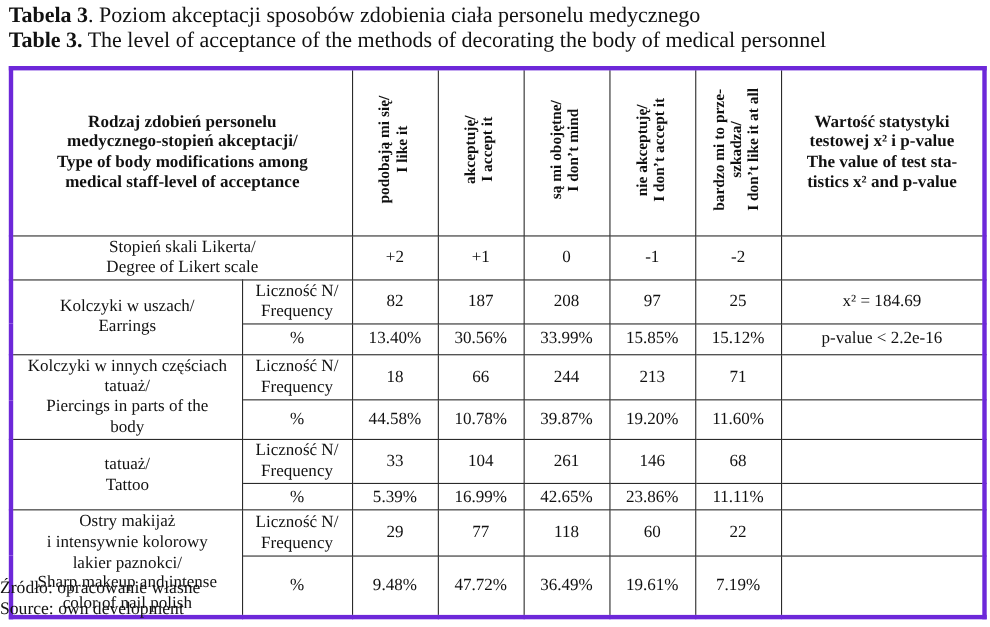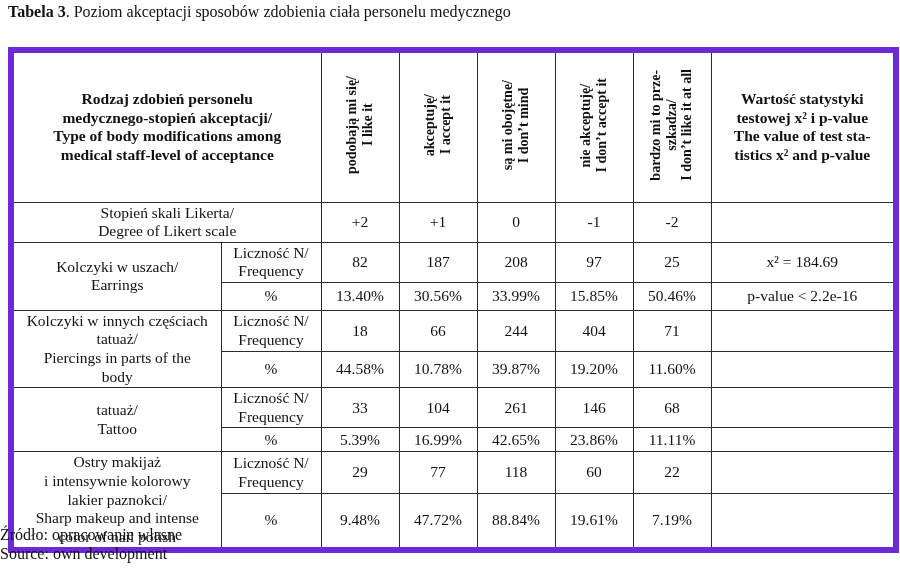--- a/index.html
+++ b/index.html
@@ -4,28 +4,28 @@
 <style>
   html, body { margin: 0; padding: 0; }
   body {
     width: 900px; height: 570px;
     background: #ffffff;
     color: #111111;
     font-family: "Liberation Serif", serif;
   }
   .page { position: relative; width: 900px; height: 570px; overflow: hidden; }
 
-  .title-block { position: absolute; left: 8px; top: 3px; font-size: 16px; line-height: 1.17; }
+  .title-block { position: absolute; left: 8px; top: 3px; font-size: 20px; line-height: 1.17; }
   .title-line { white-space: nowrap; }
   .b { font-weight: bold; }
 
   table.main {
-    position: absolute; left: 8px; top: 47px;
+    position: absolute; left: 8px; top: 60px;
     border-collapse: collapse; table-layout: fixed;
-    border: 6px solid #6d28d9;
+    border: 4px solid #6d28d9;
   }
   table.main td {
     border: 1px solid #2b2b2b;
     text-align: center; vertical-align: middle;
     padding: 1px 3px;
     font-size: 15.5px; line-height: 1.2;
     overflow: hidden;
     box-sizing: border-box;
   }
   .pre { white-space: pre-line; }
@@ -59,20 +59,21 @@
   tr.rh-r3n td { height: 35px; }
   tr.rh-r3p td { height: 55px; }
 </style>
 </head>
 <body>
 
 <div class="page">
 
   <div class="title-block">
     <div class="title-line"><span class="b">Tabela 3</span><span>. Poziom akceptacji sposobów zdobienia ciała personelu medycznego</span></div>
+    <div class="title-line"><span class="b">Table 3.</span><span> The level of acceptance of the methods of decorating the body of medical personnel</span></div>
   </div>
 
   <table class="main">
     <colgroup>
       <col style="width:210px">
         <col style="width:100px">
       <col style="width:78px">
         <col style="width:78px">
         <col style="width:78px">
         <col style="width:78px">
@@ -125,35 +126,35 @@
       <td>97</td>
       <td>25</td>
       <td><span class="stat-x">x²</span> <span>= 184.69</span></td>
     </tr>
     <tr class="rh-r0p">
       <td>%</td>
       <td>13.40%</td>
       <td>30.56%</td>
       <td>33.99%</td>
       <td>15.85%</td>
-      <td>50.46%</td>
+      <td>15.12%</td>
       <td>p-value &lt; 2.2e-16</td>
     </tr>
 
     <tr class="rh-r1n">
       <td rowspan="2" class="pre">Kolczyki w innych częściach
 tatuaż/
 Piercings in parts of the
 body</td>
       <td class="pre">Liczność N/
 Frequency</td>
       <td>18</td>
       <td>66</td>
       <td>244</td>
-      <td>404</td>
+      <td>213</td>
       <td>71</td>
       <td></td>
     </tr>
     <tr class="rh-r1p">
       <td>%</td>
       <td>44.58%</td>
       <td>10.78%</td>
       <td>39.87%</td>
       <td>19.20%</td>
       <td>11.60%</td>
@@ -194,21 +195,21 @@
       <td>77</td>
       <td>118</td>
       <td>60</td>
       <td>22</td>
       <td></td>
     </tr>
     <tr class="rh-r3p">
       <td>%</td>
       <td>9.48%</td>
       <td>47.72%</td>
-      <td>88.84%</td>
+      <td>36.49%</td>
       <td>19.61%</td>
       <td>7.19%</td>
       <td></td>
     </tr>
   </tbody>
     </table>
 
   <div class="footer-block">
     <div>Źródło: opracowanie własne</div>
     <div>Source: own development</div>

